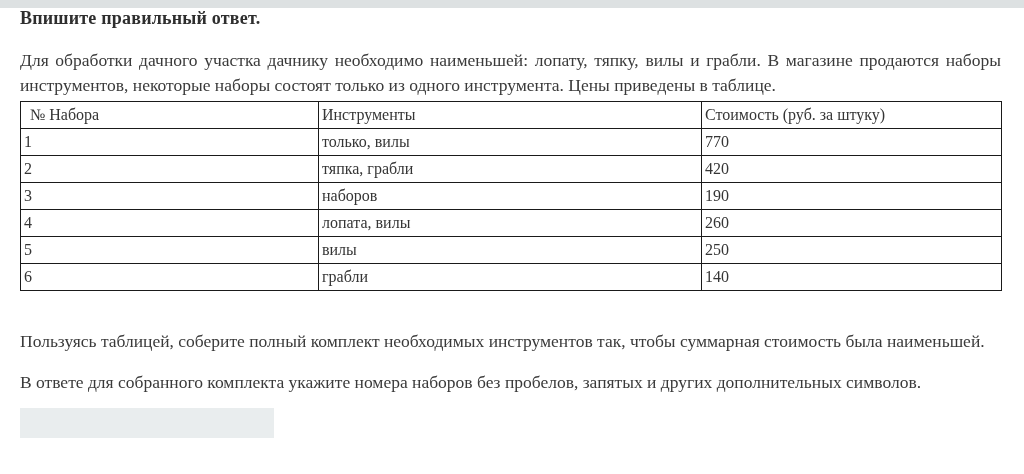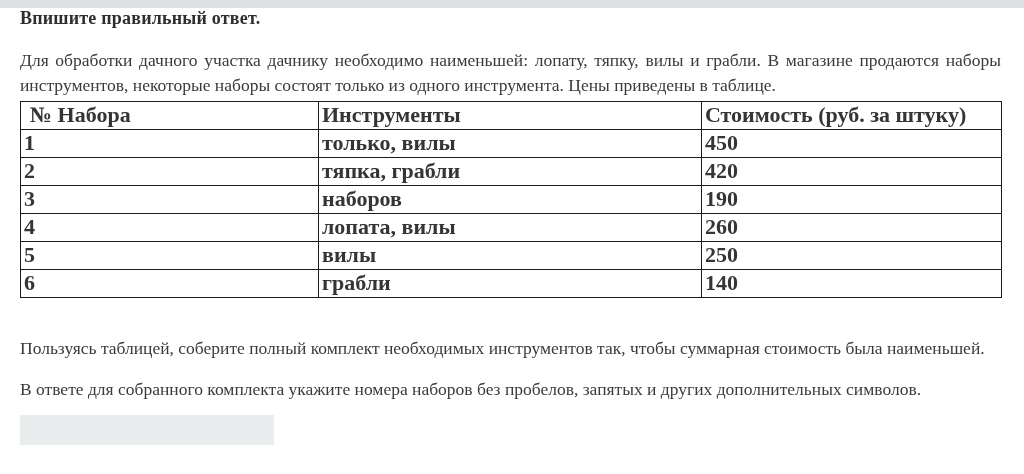--- a/index.html
+++ b/index.html
@@ -38,22 +38,22 @@
     table-layout: fixed;
     width: 981px;
     margin-top: 3px;
   }
   .price-table col.c1 { width: 298px; }
   .price-table col.c2 { width: 383px; }
   .price-table col.c3 { width: 300px; }
   .price-table th, .price-table td {
     border: 1px solid #1a1a1a;
     height: 27px;
-    font-size: 22px;
-    font-weight: bold;
+    font-size: 16px;
+    font-weight: normal;
     text-align: left;
     vertical-align: middle;
     padding: 0 4px 1px 3px;
     color: #353535;
     white-space: nowrap;
     overflow: hidden;
   }
   .price-table th.th-first { padding-left: 9px; }
   .task { margin-top: 38px; }
   .note { margin-top: 16px; }
@@ -92,21 +92,21 @@
       <tr>
         <th class="th-first">№ Набора</th>
         <th>Инструменты</th>
         <th>Стоимость (руб. за штуку)</th>
       </tr>
     </thead>
     <tbody>
       <tr>
         <td>1</td>
         <td>только, вилы</td>
-        <td>450</td>
+        <td>770</td>
       </tr>
       <tr>
         <td>2</td>
         <td>тяпка, грабли</td>
         <td>420</td>
       </tr>
       <tr>
         <td>3</td>
         <td>наборов</td>
         <td>190</td>

